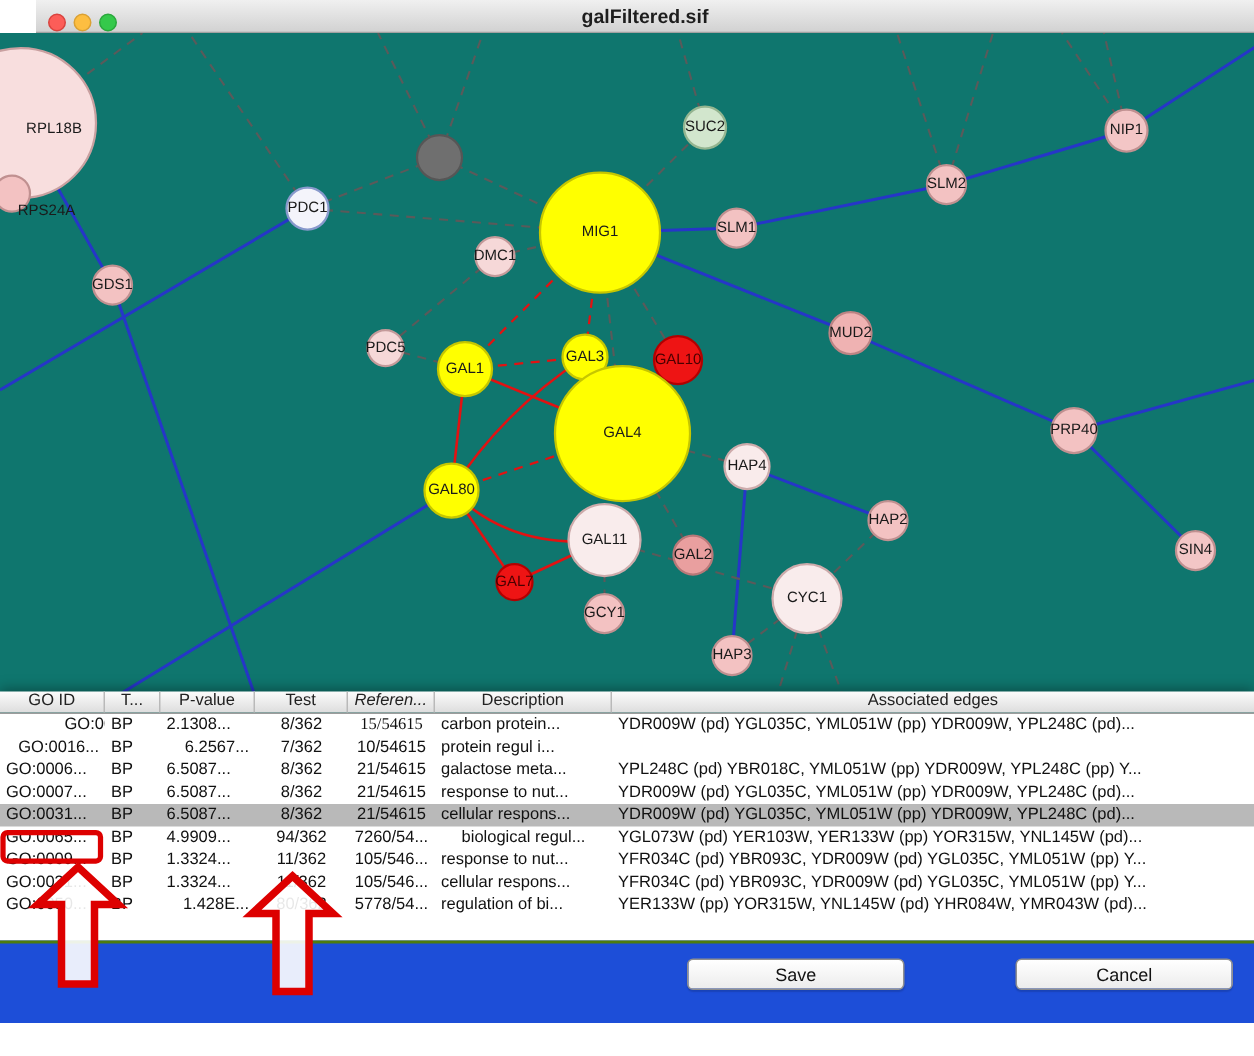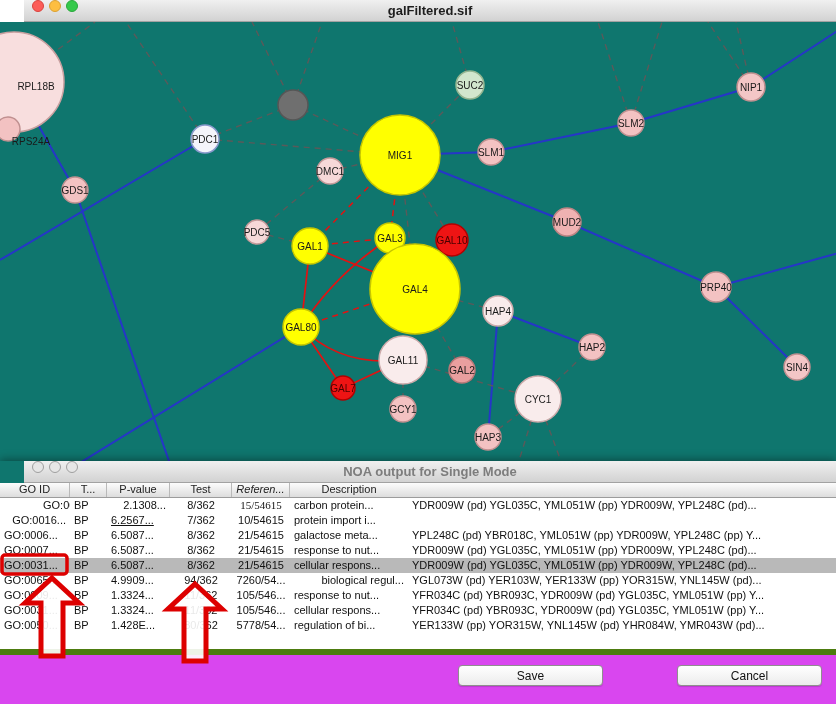--- a/index.html
+++ b/index.html
@@ -3,42 +3,42 @@
 <meta charset="utf-8">
 <style>
   html,body{margin:0;padding:0;background:#ffffff;}
   body{font-family:"Liberation Sans","DejaVu Sans",sans-serif;}
   .screen{position:relative;width:836px;height:704px;overflow:hidden;background:#fff;}
 
   .window{position:absolute;left:0;width:836px;}
   .top-window{top:0;height:461px;}
   .bottom-window{top:461px;height:243px;box-shadow:0 -2px 8px rgba(0,0,0,0.35);}
 
-  .titlebar{height:21px;border-bottom:1px solid #a2a2a2;background:linear-gradient(#f0f0f0,#d2d2d2);position:relative;display:flex;align-items:flex-start;margin-left:24px;}
+  .titlebar{height:21px;border-bottom:1px solid #a2a2a2;background:linear-gradient(#f0f0f0,#d2d2d2);position:relative;display:flex;align-items:flex-end;margin-left:24px;}
   .lights{display:flex;gap:5px;padding-left:8px;z-index:2;}
   .light{width:12px;height:12px;border-radius:50%;box-sizing:border-box;}
   .light.close{background:#fc5d58;border:1px solid #d9433e;}
   .light.min{background:#fdbe41;border:1px solid #dba133;}
   .light.zoom{background:#35c94b;border:1px solid #2aa83c;}
   .light.inactive{background:#e6e6e6;border:1px solid #9f9f9f;}
   .window-title{position:absolute;left:0;right:0;text-align:center;font-size:13px;font-weight:bold;color:#1d1d1d;line-height:21px;}
   .bottom-window .window-title{color:#7d7d7d;}
 
   .network-canvas{position:relative;width:836px;height:472px;background:#0f766e;overflow:hidden;}
   svg text{font-family:"Liberation Sans","DejaVu Sans",sans-serif;}
 
   .table-header{display:flex;height:15px;background:linear-gradient(#fcfcfc,#dddddd);border-bottom:1px solid #9c9c9c;box-sizing:border-box;}
   .hcell{box-sizing:border-box;border-right:1px solid #b9b9b9;font-size:11px;line-height:13px;text-align:center;color:#222;overflow:hidden;white-space:nowrap;}
   .hcell:last-child{border-right:none;}
   .table-body{position:relative;height:151px;background:#ffffff;overflow:hidden;}
   .trow{display:flex;height:15px;}
   .trow.selected{background:#b9b9b9;}
   .tcell{box-sizing:border-box;padding:0 4px;font-size:11px;line-height:15px;white-space:nowrap;overflow:hidden;color:#111;}
 
-  .table-footer{position:relative;height:55px;background:#d946ef;border-top:6px solid #4d7c0f;box-sizing:border-box;}
+  .table-footer{position:relative;height:55px;background:#1d4ed8;border-top:2px solid #4d7c0f;box-sizing:border-box;}
   .btn{position:absolute;top:10px;width:145px;height:21px;border:1px solid #8f8f8f;border-radius:4px;background:linear-gradient(#ffffff,#ececec);font-size:12px;color:#111;text-align:center;box-shadow:0 1px 1px rgba(0,0,0,0.15);font-family:"Liberation Sans","DejaVu Sans",sans-serif;}
   #save-btn{left:458px;}
   #cancel-btn{left:677px;}
 
   .annotation-overlay{position:absolute;left:0;top:0;width:836px;height:243px;pointer-events:none;z-index:6;}
 </style>
 </head>
 <body>
 
 <div class="screen">
@@ -164,54 +164,47 @@
             <circle cx="403" cy="387" r="13" fill="#f3c2c2" stroke="#c09090" stroke-width="1.5"></circle>
             <text x="403" y="387" text-anchor="middle" dominant-baseline="central" font-size="10" fill="#1a1a1a">GCY1</text>
             <circle cx="488" cy="415" r="13" fill="#f3c2c2" stroke="#c09090" stroke-width="1.5"></circle>
             <text x="488" y="415" text-anchor="middle" dominant-baseline="central" font-size="10" fill="#1a1a1a">HAP3</text>
           </g>
         </svg>
     </div>
   </div>
 
   <div class="window bottom-window">
-    <div class="titlebar">
-      <div class="lights">
-        <div class="light inactive"></div>
-        <div class="light inactive"></div>
-        <div class="light inactive"></div>
-      </div>
-      <div class="window-title">NOA output for Single Mode</div>
-    </div>
 
     <div class="table-header" id="table-header">
         <div class="hcell" style="width: 70px;">GO ID</div>
         <div class="hcell" style="width: 37px;">T...</div>
         <div class="hcell" style="width: 63px;">P-value</div>
         <div class="hcell" style="width: 62px;">Test</div>
         <div class="hcell" style="width: 58px; font-style: italic;">Referen...</div>
         <div class="hcell" style="width: 118px;">Description</div>
+        <div class="hcell" style="width: 428px;">Associated edges</div>
       </div>
     <div class="table-body" id="table-body">
         <div class="trow">
           <div class="tcell" style="width: 70px; text-align: left; padding-left: 43px;">GO:0045...</div>
           <div class="tcell" style="width: 37px; text-align: left;">BP</div>
-          <div class="tcell" style="width: 63px; text-align: right;">2.1308...</div>
+          <div class="tcell" style="width: 63px; text-align: left;">2.1308...</div>
           <div class="tcell" style="width: 62px; text-align: center;">8/362</div>
           <div class="tcell" style="width: 58px; text-align: center; font-family: Liberation Serif, serif;">15/54615</div>
           <div class="tcell" style="width: 118px; text-align: left;">carbon protein...</div>
           <div class="tcell" style="width: 428px; text-align: left;">YDR009W (pd) YGL035C, YML051W (pp) YDR009W, YPL248C (pd)...</div>
         </div>
         <div class="trow">
           <div class="tcell" style="width: 70px; text-align: right;">GO:0016...</div>
           <div class="tcell" style="width: 37px; text-align: left;">BP</div>
-          <div class="tcell" style="width: 63px; text-align: left; text-decoration: underline;">6.2567...</div>
+          <div class="tcell" style="width: 63px; text-align: right;">6.2567...</div>
           <div class="tcell" style="width: 62px; text-align: center;">7/362</div>
           <div class="tcell" style="width: 58px; text-align: center;">10/54615</div>
-          <div class="tcell" style="width: 118px; text-align: left;">protein import i...</div>
+          <div class="tcell" style="width: 118px; text-align: left;">protein regul i...</div>
         </div>
         <div class="trow">
           <div class="tcell" style="width: 70px; text-align: left;">GO:0006...</div>
           <div class="tcell" style="width: 37px; text-align: left;">BP</div>
           <div class="tcell" style="width: 63px; text-align: left;">6.5087...</div>
           <div class="tcell" style="width: 62px; text-align: center;">8/362</div>
           <div class="tcell" style="width: 58px; text-align: center;">21/54615</div>
           <div class="tcell" style="width: 118px; text-align: left;">galactose meta...</div>
           <div class="tcell" style="width: 428px; text-align: left;">YPL248C (pd) YBR018C, YML051W (pp) YDR009W, YPL248C (pp) Y...</div>
         </div>
@@ -232,21 +225,21 @@
           <div class="tcell" style="width: 58px; text-align: center;">21/54615</div>
           <div class="tcell" style="width: 118px; text-align: left;">cellular respons...</div>
           <div class="tcell" style="width: 428px; text-align: left;">YDR009W (pd) YGL035C, YML051W (pp) YDR009W, YPL248C (pd)...</div>
         </div>
         <div class="trow">
           <div class="tcell" style="width: 70px; text-align: left;">GO:0065...</div>
           <div class="tcell" style="width: 37px; text-align: left;">BP</div>
           <div class="tcell" style="width: 63px; text-align: left;">4.9909...</div>
           <div class="tcell" style="width: 62px; text-align: center;">94/362</div>
           <div class="tcell" style="width: 58px; text-align: center;">7260/54...</div>
-          <div class="tcell" style="width: 118px; text-align: right;">biological regul...</div>
+          <div class="tcell" style="width: 118px; text-align: center;">biological regul...</div>
           <div class="tcell" style="width: 428px; text-align: left;">YGL073W (pd) YER103W, YER133W (pp) YOR315W, YNL145W (pd)...</div>
         </div>
         <div class="trow">
           <div class="tcell" style="width: 70px; text-align: left;">GO:0009...</div>
           <div class="tcell" style="width: 37px; text-align: left;">BP</div>
           <div class="tcell" style="width: 63px; text-align: left;">1.3324...</div>
           <div class="tcell" style="width: 62px; text-align: center;">11/362</div>
           <div class="tcell" style="width: 58px; text-align: center;">105/546...</div>
           <div class="tcell" style="width: 118px; text-align: left;">response to nut...</div>
           <div class="tcell" style="width: 428px; text-align: left;">YFR034C (pd) YBR093C, YDR009W (pd) YGL035C, YML051W (pp) Y...</div>
@@ -256,21 +249,21 @@
           <div class="tcell" style="width: 37px; text-align: left;">BP</div>
           <div class="tcell" style="width: 63px; text-align: left;">1.3324...</div>
           <div class="tcell" style="width: 62px; text-align: center;">11/362</div>
           <div class="tcell" style="width: 58px; text-align: center;">105/546...</div>
           <div class="tcell" style="width: 118px; text-align: left;">cellular respons...</div>
           <div class="tcell" style="width: 428px; text-align: left;">YFR034C (pd) YBR093C, YDR009W (pd) YGL035C, YML051W (pp) Y...</div>
         </div>
         <div class="trow">
           <div class="tcell" style="width: 70px; text-align: left;">GO:0050...</div>
           <div class="tcell" style="width: 37px; text-align: left;">BP</div>
-          <div class="tcell" style="width: 63px; text-align: left;">1.428E...</div>
+          <div class="tcell" style="width: 63px; text-align: right;">1.428E...</div>
           <div class="tcell" style="width: 62px; text-align: center;">80/362</div>
           <div class="tcell" style="width: 58px; text-align: center;">5778/54...</div>
           <div class="tcell" style="width: 118px; text-align: left;">regulation of bi...</div>
           <div class="tcell" style="width: 428px; text-align: left;">YER133W (pp) YOR315W, YNL145W (pd) YHR084W, YMR043W (pd)...</div>
         </div>
       </div>
 
     <div class="table-footer">
       <button class="btn" id="save-btn">Save</button>
       <button class="btn" id="cancel-btn">Cancel</button>

